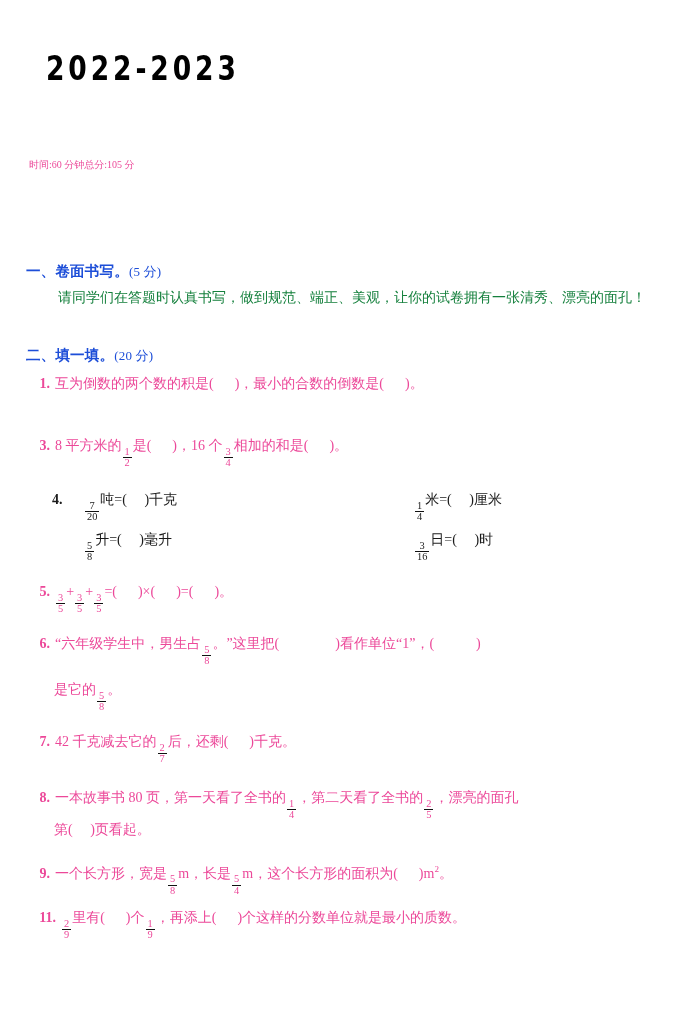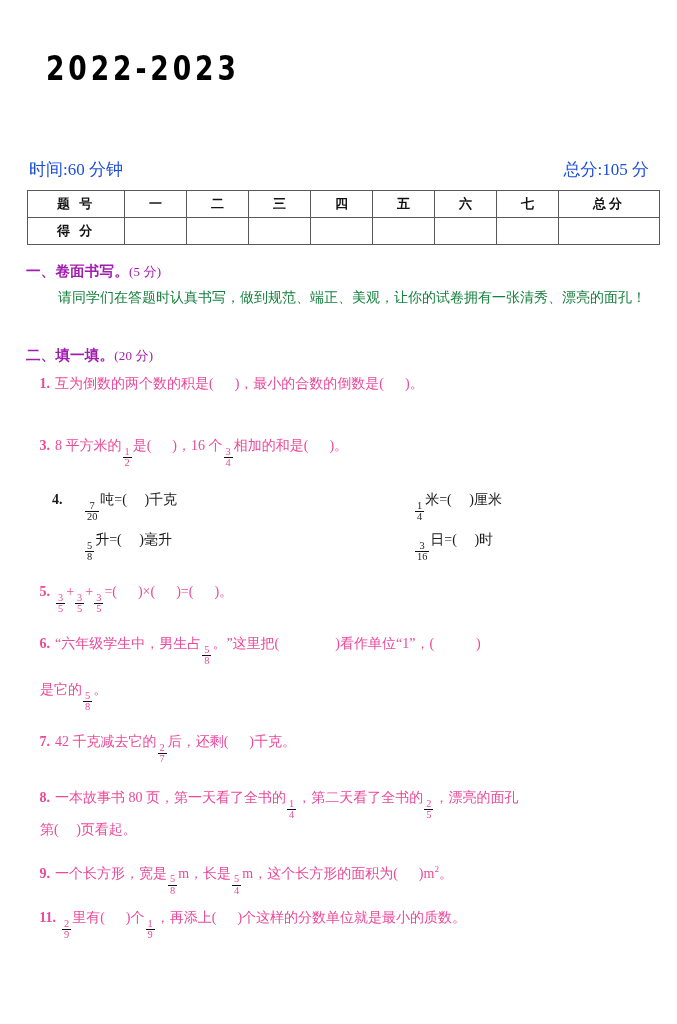--- a/index.html
+++ b/index.html
@@ -38,23 +38,22 @@
     white-space: nowrap;
   }
 
   
   .meta-row {
     position: absolute;
     left: 29px;
     top: 158px;
     width: 620px;
     display: flex;
-    justify-content: space-between;
-    font-size: 17px;
-    color: #1d4ed8;
+    font-size: 10px;
+    color: #ec4899;
   }
   .meta-row span { white-space: nowrap; }
 
   
   .score-table {
     position: absolute;
     left: 27px;
     top: 190px;
     width: 622px;
     border-collapse: collapse;
@@ -75,21 +74,21 @@
   .score-table td.num   { width: 61px; letter-spacing: 0; }
   .score-table td.total { width: 100px; }
 
   
   .section-head {
     position: absolute;
     left: 26px;
     font-size: 14.5px;
     font-weight: 700;
     letter-spacing: 0.2px;
-    color: #a21caf;
+    color: #1d4ed8;
     white-space: nowrap;
   }
   .section-head .pts {
     font-weight: 400;
     font-size: 13px;
   }
 
   
   .para {
     position: absolute;
@@ -116,21 +115,21 @@
     font-weight: 700;
     width: 24px;
     text-align: right;
     margin-right: 5px;
     font-family: "Liberation Serif", serif;
   }
   .q .n.wide { width: 30px; }
   .q .body { display: inline; }
   .q .sub {
     display: inline-block;
-    margin-left: 14px;
+    margin-left: 28px;
   }
 
   
   .blank {
     display: inline-block;
     white-space: pre;
   }
 
   
   .frac {
@@ -187,46 +186,20 @@
 
 <div class="page">
 
   <div class="exam-title">2022-2023</div>
 
   <div class="meta-row">
     <span>时间:60 分钟</span>
     <span>总分:105 分</span>
   </div>
 
-  <table class="score-table">
-    <tbody>
-      <tr>
-        <td class="label">题 号</td>
-        <td class="num">一</td>
-        <td class="num">二</td>
-        <td class="num">三</td>
-        <td class="num">四</td>
-        <td class="num">五</td>
-        <td class="num">六</td>
-        <td class="num">七</td>
-        <td class="total">总分</td>
-      </tr>
-      <tr>
-        <td class="label">得 分</td>
-        <td class="num"></td>
-        <td class="num"></td>
-        <td class="num"></td>
-        <td class="num"></td>
-        <td class="num"></td>
-        <td class="num"></td>
-        <td class="num"></td>
-        <td class="total"></td>
-      </tr>
-    </tbody>
-  </table>
 
   <div class="section-head" style="top:262px">
     <span>一、卷面书写。</span><span class="pts">(5 分)</span>
   </div>
 
   <div class="para" style="top:285px">
     <span class="indent"></span><span>请同学们在答题时认真书写，做到规范、端正、美观，让你的试卷拥有一张清秀、漂亮的面孔！</span>
   </div>
 
   <div class="section-head" style="top:346px">

